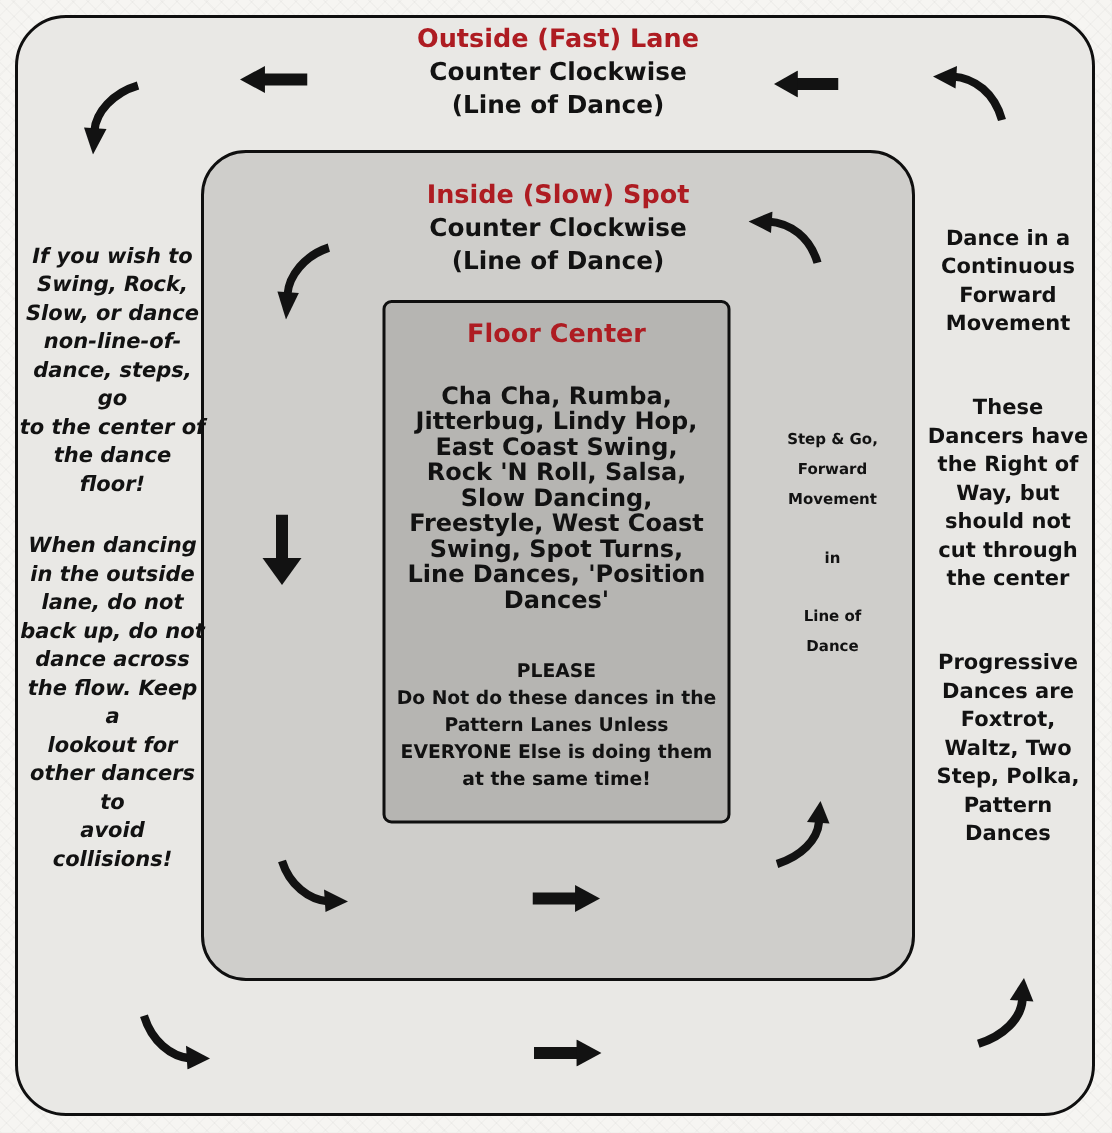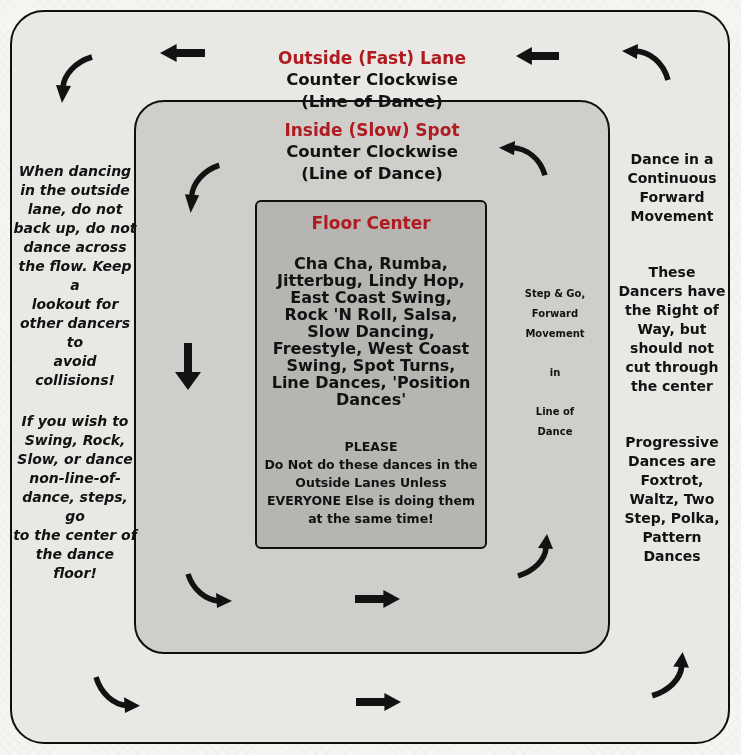--- a/index.html
+++ b/index.html
@@ -13,21 +13,21 @@
       repeating-linear-gradient(45deg, rgba(0,0,0,0.025) 0 1px, transparent 1px 7px),
       repeating-linear-gradient(-45deg, rgba(0,0,0,0.02) 0 1px, transparent 1px 7px),
       var(--page-bg,#f6f5f2);
   }
   .box{position:absolute;border:2.5px solid #0f0f0f;box-sizing:content-box;}
   .outer-box{left:10px;top:10px;width:716px;height:730px;border-radius:34px;background:var(--outer-fill,#e9e8e5);}
   .inside-box{left:134px;top:100px;width:472px;height:550px;border-width:2px;border-radius:30px;background:var(--inside-fill,#cfcecb);}
   .center-box{left:255px;top:200px;width:228px;height:345px;border-radius:6px;background:var(--center-fill,#b6b5b2);}
   .txt{position:absolute;text-align:center;color:#121212;}
   .pre{white-space:pre-line;}
-  .outer-title{left:240px;top:15px;width:264px;margin-top:32px;}
+  .outer-title{left:240px;top:15px;width:264px;}
   .inside-title{left:240px;top:119px;width:264px;}
   .lane-heading{font-size:17px;font-weight:bold;line-height:22px;color:var(--accent-red,#ae1c22);}
   .lane-sub{font-size:16.5px;font-weight:bold;line-height:22px;}
   .center-title{position:absolute;top:11px;left:0;right:0;text-align:center;font-size:17px;font-weight:bold;color:var(--accent-red,#ae1c22);}
   .center-dances{position:absolute;top:53px;left:4px;right:4px;text-align:center;font-size:16px;font-weight:bold;line-height:17px;color:#121212;}
   .center-notice{position:absolute;top:236px;left:2px;right:2px;text-align:center;font-size:12.5px;font-weight:bold;line-height:18px;color:#121212;}
   .left-col{left:12px;top:162px;width:126px;font-style:italic;font-weight:bold;font-size:14px;line-height:19px;}
   .left-col p{margin:0 0 22px 0;}
   .right-col{left:612px;top:150px;width:120px;font-weight:bold;font-size:14px;line-height:19px;}
   .right-col p{margin:0 0 37px 0;}
@@ -50,54 +50,54 @@
 Jitterbug, Lindy Hop,
 East Coast Swing,
 Rock 'N Roll, Salsa,
 Slow Dancing,
 Freestyle, West Coast
 Swing, Spot Turns,
 Line Dances, 'Position
 Dances'</div>
     <div class="center-notice pre">PLEASE
 Do Not do these dances in the
-Outside Lanes Unless
+Pattern Lanes Unless
 EVERYONE Else is doing them
 at the same time!</div>
   </div>
 
   <div class="txt outer-title">
     <div class="lane-heading">Outside (Fast) Lane</div>
     <div class="lane-sub pre">Counter Clockwise
 (Line of Dance)</div>
   </div>
 
   <div class="txt inside-title">
     <div class="lane-heading">Inside (Slow) Spot</div>
     <div class="lane-sub pre">Counter Clockwise
 (Line of Dance)</div>
   </div>
 
   <div class="txt left-col">
+    <p class="pre">If you wish to
+Swing, Rock,
+Slow, or dance
+non-line-of-
+dance, steps, go
+to the center of
+the dance floor!</p>
     <p class="pre">When dancing
 in the outside
 lane, do not
 back up, do not
 dance across
 the flow.  Keep a
 lookout for
 other dancers to
 avoid collisions!</p>
-    <p class="pre">If you wish to
-Swing, Rock,
-Slow, or dance
-non-line-of-
-dance, steps, go
-to the center of
-the dance floor!</p>
   </div>
 
   <div class="txt right-col">
     <p class="pre">Dance in a
 Continuous
 Forward
 Movement</p>
     <p class="pre">These
 Dancers have
 the Right of

